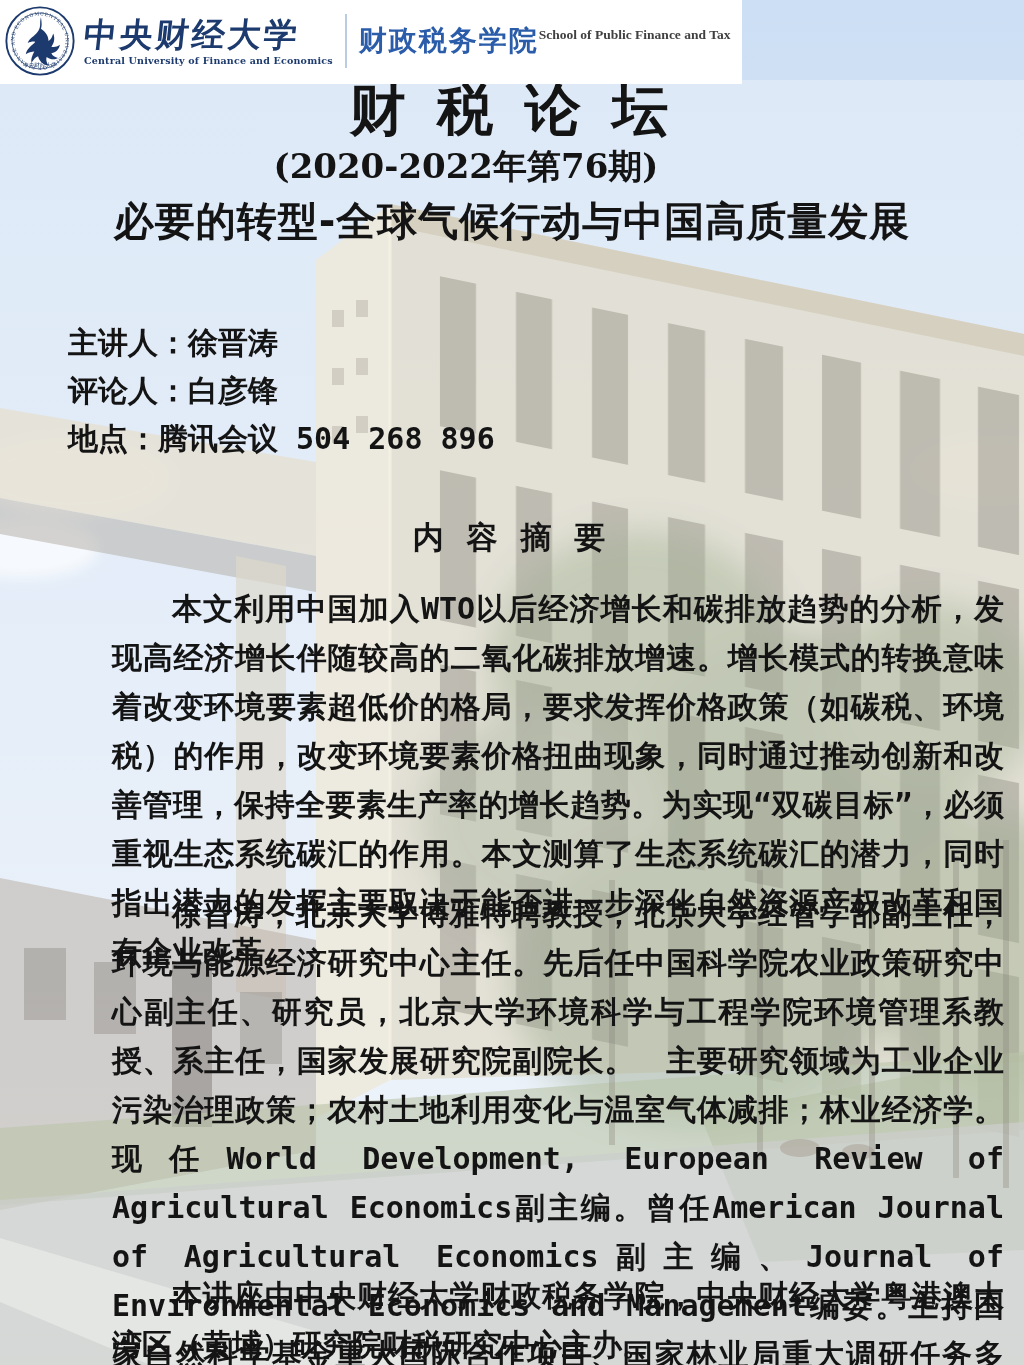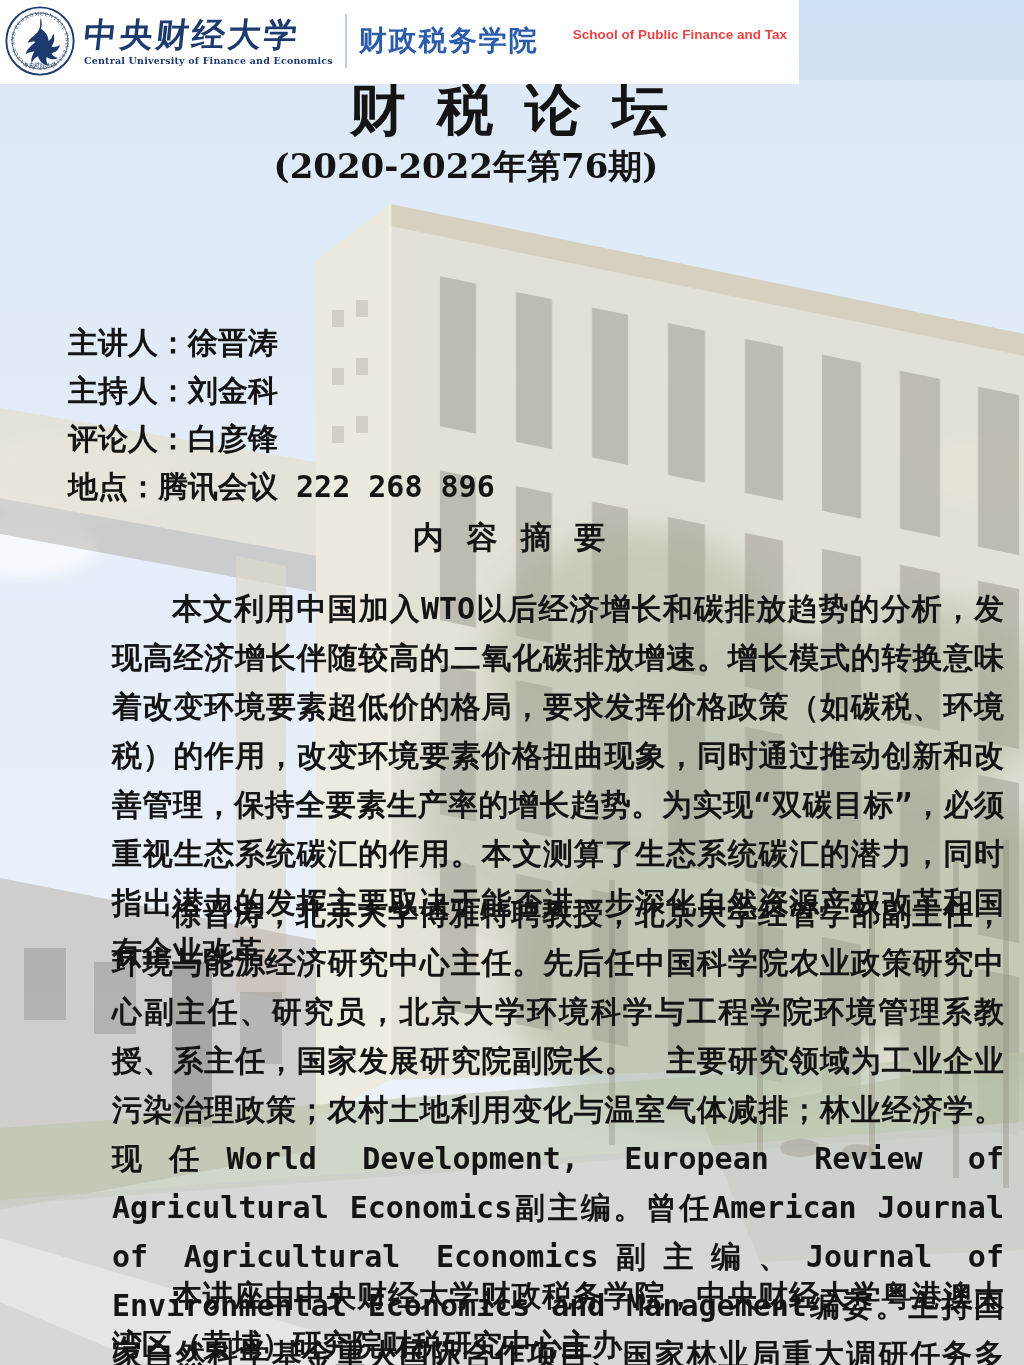--- a/index.html
+++ b/index.html
@@ -26,22 +26,22 @@
     font-family:"DejaVu Serif","Liberation Serif",serif;font-weight:bold;
     font-size:9.5px;color:#1c3a6d;letter-spacing:.2px;margin-top:2px;white-space:nowrap;
   }
   .divider{width:2px;height:54px;background:#b9cce4;margin:0 4px;}
   .school{display:flex;flex-direction:row;justify-content:center;}
   .school-cn{
     font-weight:bold;font-size:28px;line-height:32px;color:#2a5caa;
     letter-spacing:2px;white-space:nowrap;
   }
   .school-en{
-    font-family:Liberation Sans, sans-serif;font-weight:bold;
-    font-size:13.5px;color:#ef4444;margin-top:2px;white-space:nowrap;margin-left:34px;
+    font-family:Liberation Serif, serif;font-weight:bold;
+    font-size:13.5px;color:#404040;margin-top:2px;white-space:nowrap;
   }
 
   
   .forum-title{
     position:absolute;top:80px;left:0;width:1024px;text-align:center;
     font-family:"DejaVu Serif","Liberation Serif",serif;font-weight:900;
     font-size:56px;line-height:58px;letter-spacing:6px;z-index:4;
   }
   .issue-line{
     position:absolute;top:147px;left:0;width:932px;text-align:center;
@@ -195,26 +195,26 @@
     </div>
     <div class="divider"></div>
     <div class="school">
       <div class="school-cn">财政税务学院</div>
       <div class="school-en">School of Public Finance and Tax</div>
     </div>
   </div>
 
   <div class="forum-title">财 税 论 坛</div>
   <div class="issue-line">(2020-2022年第76期)</div>
+  <div class="topic-line">必要的转型-全球气候行动与中国高质量发展</div>
 
   <div class="details">
     <div>主讲人：徐晋涛</div>
-    <div>主持人：刘金科</div>
     <div>评论人：白彦锋</div>
-    <div>地点：腾讯会议 222 268 896</div>
+    <div>地点：腾讯会议 504 268 896</div>
   </div>
 
   <div class="section-heading">内 容 摘 要</div>
   <div class="para abstract-para">本文利用中国加入WTO以后经济增长和碳排放趋势的分析，发现高经济增长伴随较高的二氧化碳排放增速。增长模式的转换意味着改变环境要素超低价的格局，要求发挥价格政策（如碳税、环境税）的作用，改变环境要素价格扭曲现象，同时通过推动创新和改善管理，保持全要素生产率的增长趋势。为实现“双碳目标”，必须重视生态系统碳汇的作用。本文测算了生态系统碳汇的潜力，同时指出潜力的发挥主要取决于能否进一步深化自然资源产权改革和国有企业改革。</div>
 
   <div class="para bio-para">徐晋涛，北京大学博雅特聘教授，北京大学经管学部副主任，环境与能源经济研究中心主任。先后任中国科学院农业政策研究中心副主任、研究员，北京大学环境科学与工程学院环境管理系教授、系主任，国家发展研究院副院长。　主要研究领域为工业企业污染治理政策；农村土地利用变化与温室气体减排；林业经济学。现任World Development, European Review of Agricultural Economics副主编。曾任American Journal of Agricultural Economics副主编、Journal of Environmental Economics and Management编委。主持国家自然科学基金重大国际合作项目、国家林业局重大调研任务多项。</div>
 
   <div class="para footer-para">本讲座由中央财经大学财政税务学院，中央财经大学粤港澳大湾区（黄埔）研究院财税研究中心主办。</div>
 
 </div>

